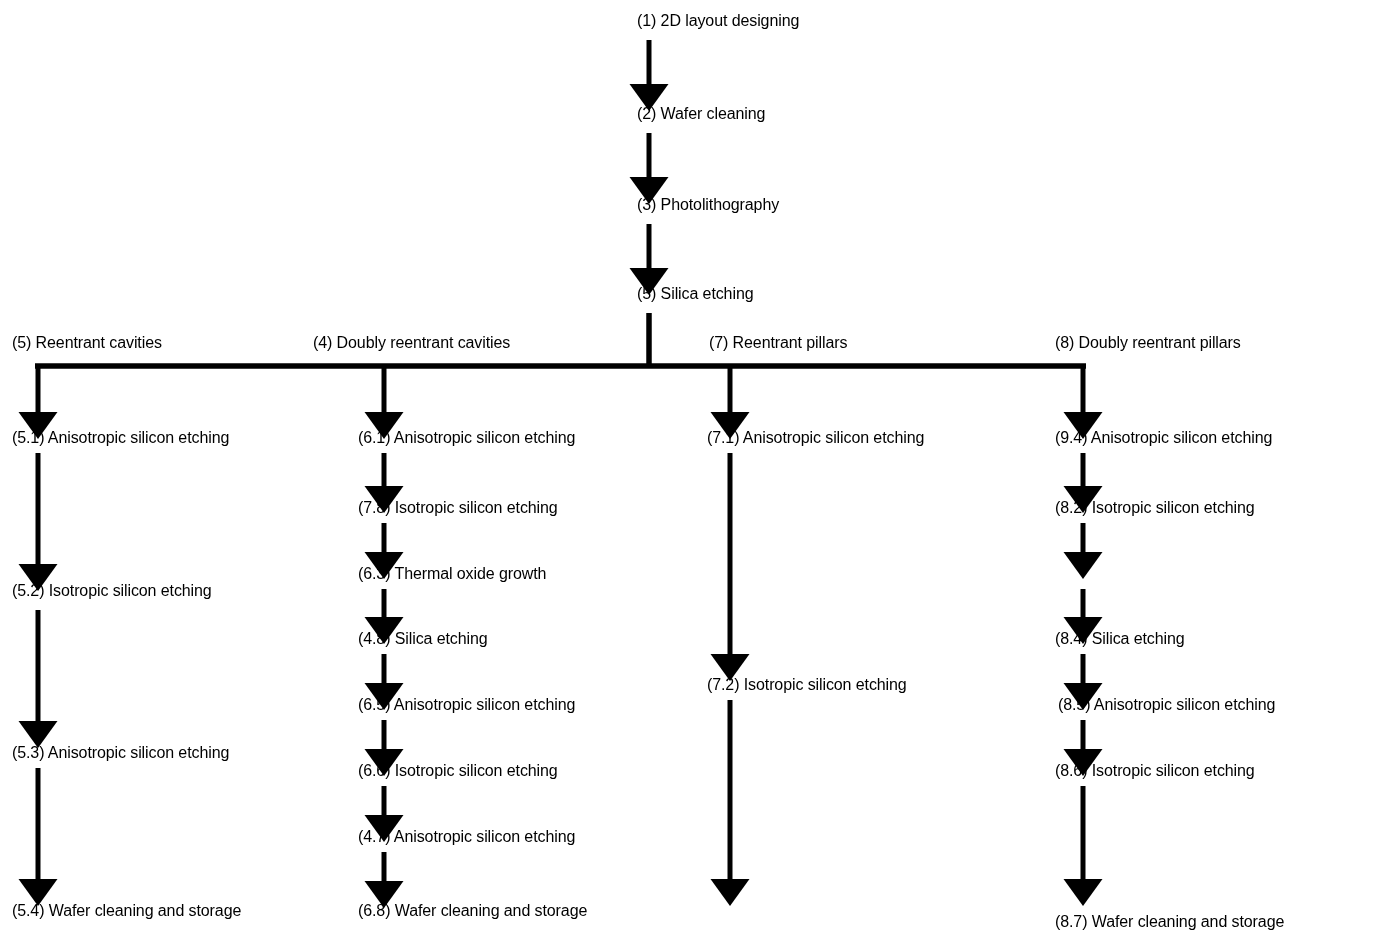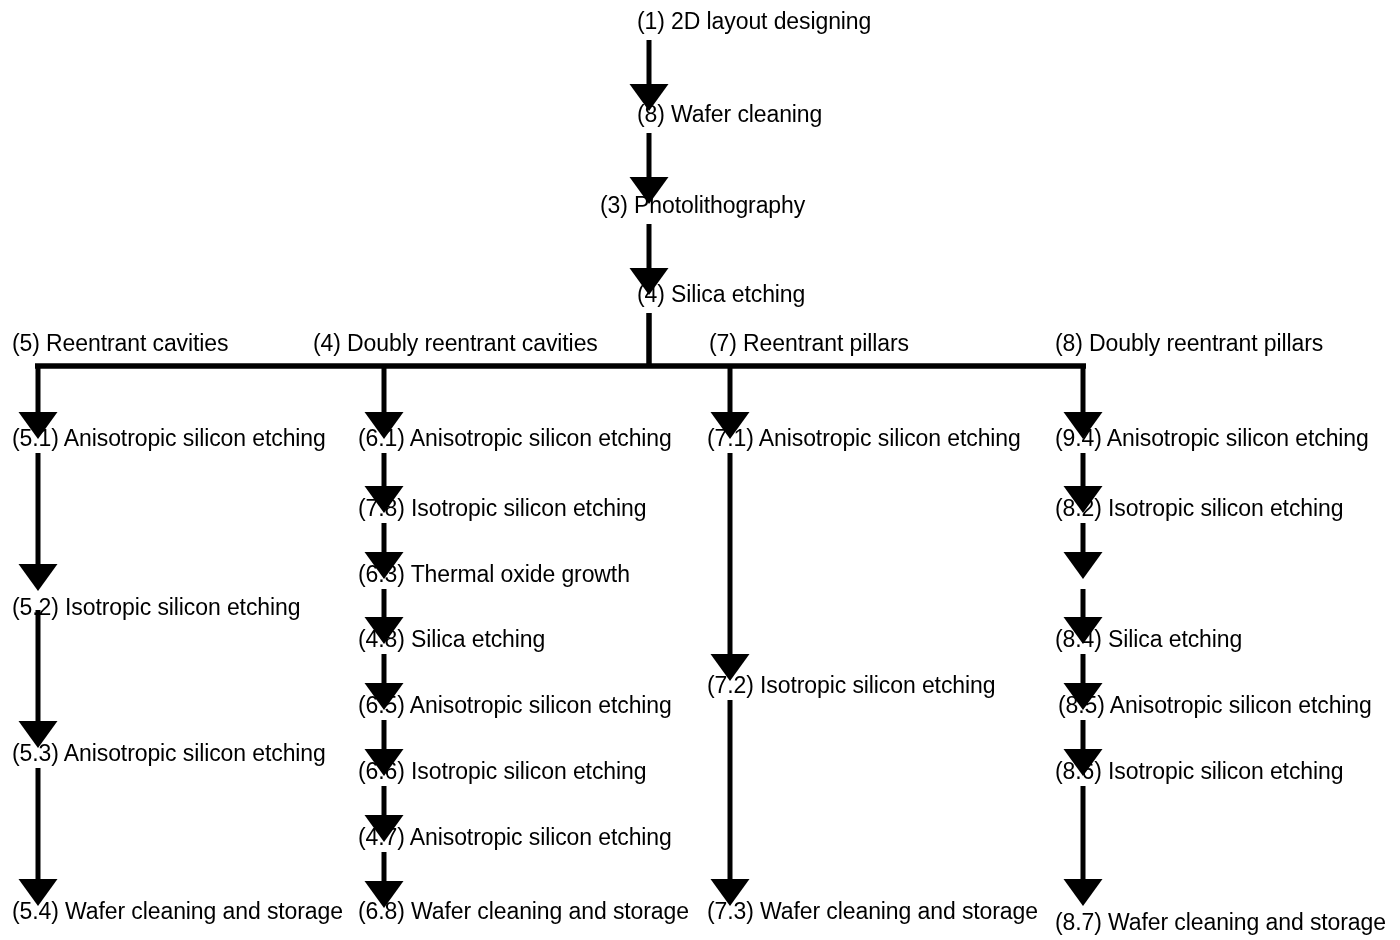--- a/index.html
+++ b/index.html
@@ -4,21 +4,21 @@
 <style>
   html,body{margin:0;padding:0;}
   body{
     width:1400px;height:940px;background:#ffffff;
     font-family:"Liberation Sans","DejaVu Sans",sans-serif;
     color:#000000;overflow:hidden;position:relative;
   }
   #flow{position:absolute;left:0;top:0;width:1400px;height:940px;}
   .node-label{
     position:absolute;
-    font-size:23px;
+    font-size:16px;
     line-height:22px;
     white-space:nowrap;
     color:#000;
     letter-spacing:-0.1px;
   }
   svg{position:absolute;left:0;top:0;}
 </style>
 </head>
 <body>
 
@@ -61,46 +61,45 @@
 
     <line x1="1083" y1="453" x2="1083" y2="492" stroke="#000" stroke-width="5" marker-end="url(#ah)"></line>
     <line x1="1083" y1="523" x2="1083" y2="558" stroke="#000" stroke-width="5" marker-end="url(#ah)"></line>
     <line x1="1083" y1="589" x2="1083" y2="623" stroke="#000" stroke-width="5" marker-end="url(#ah)"></line>
     <line x1="1083" y1="654" x2="1083" y2="689" stroke="#000" stroke-width="5" marker-end="url(#ah)"></line>
     <line x1="1083" y1="720" x2="1083" y2="755" stroke="#000" stroke-width="5" marker-end="url(#ah)"></line>
     <line x1="1083" y1="786" x2="1083" y2="885" stroke="#000" stroke-width="5" marker-end="url(#ah)"></line>
   </svg>
 
   <div class="node-label" style="left:637px;top:10px;">(1) 2D layout designing</div>
-  <div class="node-label" style="left:637px;top:103px;">(8) Wafer cleaning</div>
-  <div class="node-label" style="left:600px;top:194px;">(3) Photolithography</div>
-  <div class="node-label" style="left:637px;top:283px;">(4) Silica etching</div>
+  <div class="node-label" style="left:637px;top:103px;">(2) Wafer cleaning</div>
+  <div class="node-label" style="left:637px;top:194px;">(3) Photolithography</div>
+  <div class="node-label" style="left:637px;top:283px;">(5) Silica etching</div>
 
   <div class="node-label" style="left:12px;top:332px;">(5) Reentrant cavities</div>
   <div class="node-label" style="left:313px;top:332px;">(4) Doubly reentrant cavities</div>
   <div class="node-label" style="left:709px;top:332px;">(7) Reentrant pillars</div>
   <div class="node-label" style="left:1055px;top:332px;">(8) Doubly reentrant pillars</div>
 
   <div class="node-label" style="left:12px;top:427px;">(5.1) Anisotropic silicon etching</div>
-  <div class="node-label" style="left:12px;top:596px;">(5.2) Isotropic silicon etching</div>
+  <div class="node-label" style="left:12px;top:580px;">(5.2) Isotropic silicon etching</div>
   <div class="node-label" style="left:12px;top:742px;">(5.3) Anisotropic silicon etching</div>
   <div class="node-label" style="left:12px;top:900px;">(5.4) Wafer cleaning and storage</div>
 
   <div class="node-label" style="left:358px;top:427px;">(6.1) Anisotropic silicon etching</div>
   <div class="node-label" style="left:358px;top:497px;">(7.8) Isotropic silicon etching</div>
   <div class="node-label" style="left:358px;top:563px;">(6.3) Thermal oxide growth</div>
   <div class="node-label" style="left:358px;top:628px;">(4.8) Silica etching</div>
   <div class="node-label" style="left:358px;top:694px;">(6.5) Anisotropic silicon etching</div>
   <div class="node-label" style="left:358px;top:760px;">(6.6) Isotropic silicon etching</div>
   <div class="node-label" style="left:358px;top:826px;">(4.7) Anisotropic silicon etching</div>
   <div class="node-label" style="left:358px;top:900px;">(6.8) Wafer cleaning and storage</div>
 
   <div class="node-label" style="left:707px;top:427px;">(7.1) Anisotropic silicon etching</div>
   <div class="node-label" style="left:707px;top:674px;">(7.2) Isotropic silicon etching</div>
-  <div class="node-label" style="left:707px;top:900px;">(7.3) Wafer cleaning and storage</div>
 
   <div class="node-label" style="left:1055px;top:427px;">(9.4) Anisotropic silicon etching</div>
   <div class="node-label" style="left:1055px;top:497px;">(8.2) Isotropic silicon etching</div>
   <div class="node-label" style="left:1055px;top:628px;">(8.4) Silica etching</div>
   <div class="node-label" style="left:1058px;top:694px;">(8.5) Anisotropic silicon etching</div>
   <div class="node-label" style="left:1055px;top:760px;">(8.6) Isotropic silicon etching</div>
   <div class="node-label" style="left:1055px;top:900px;margin-top:11px;">(8.7) Wafer cleaning and storage</div>
 
 </div>
 

